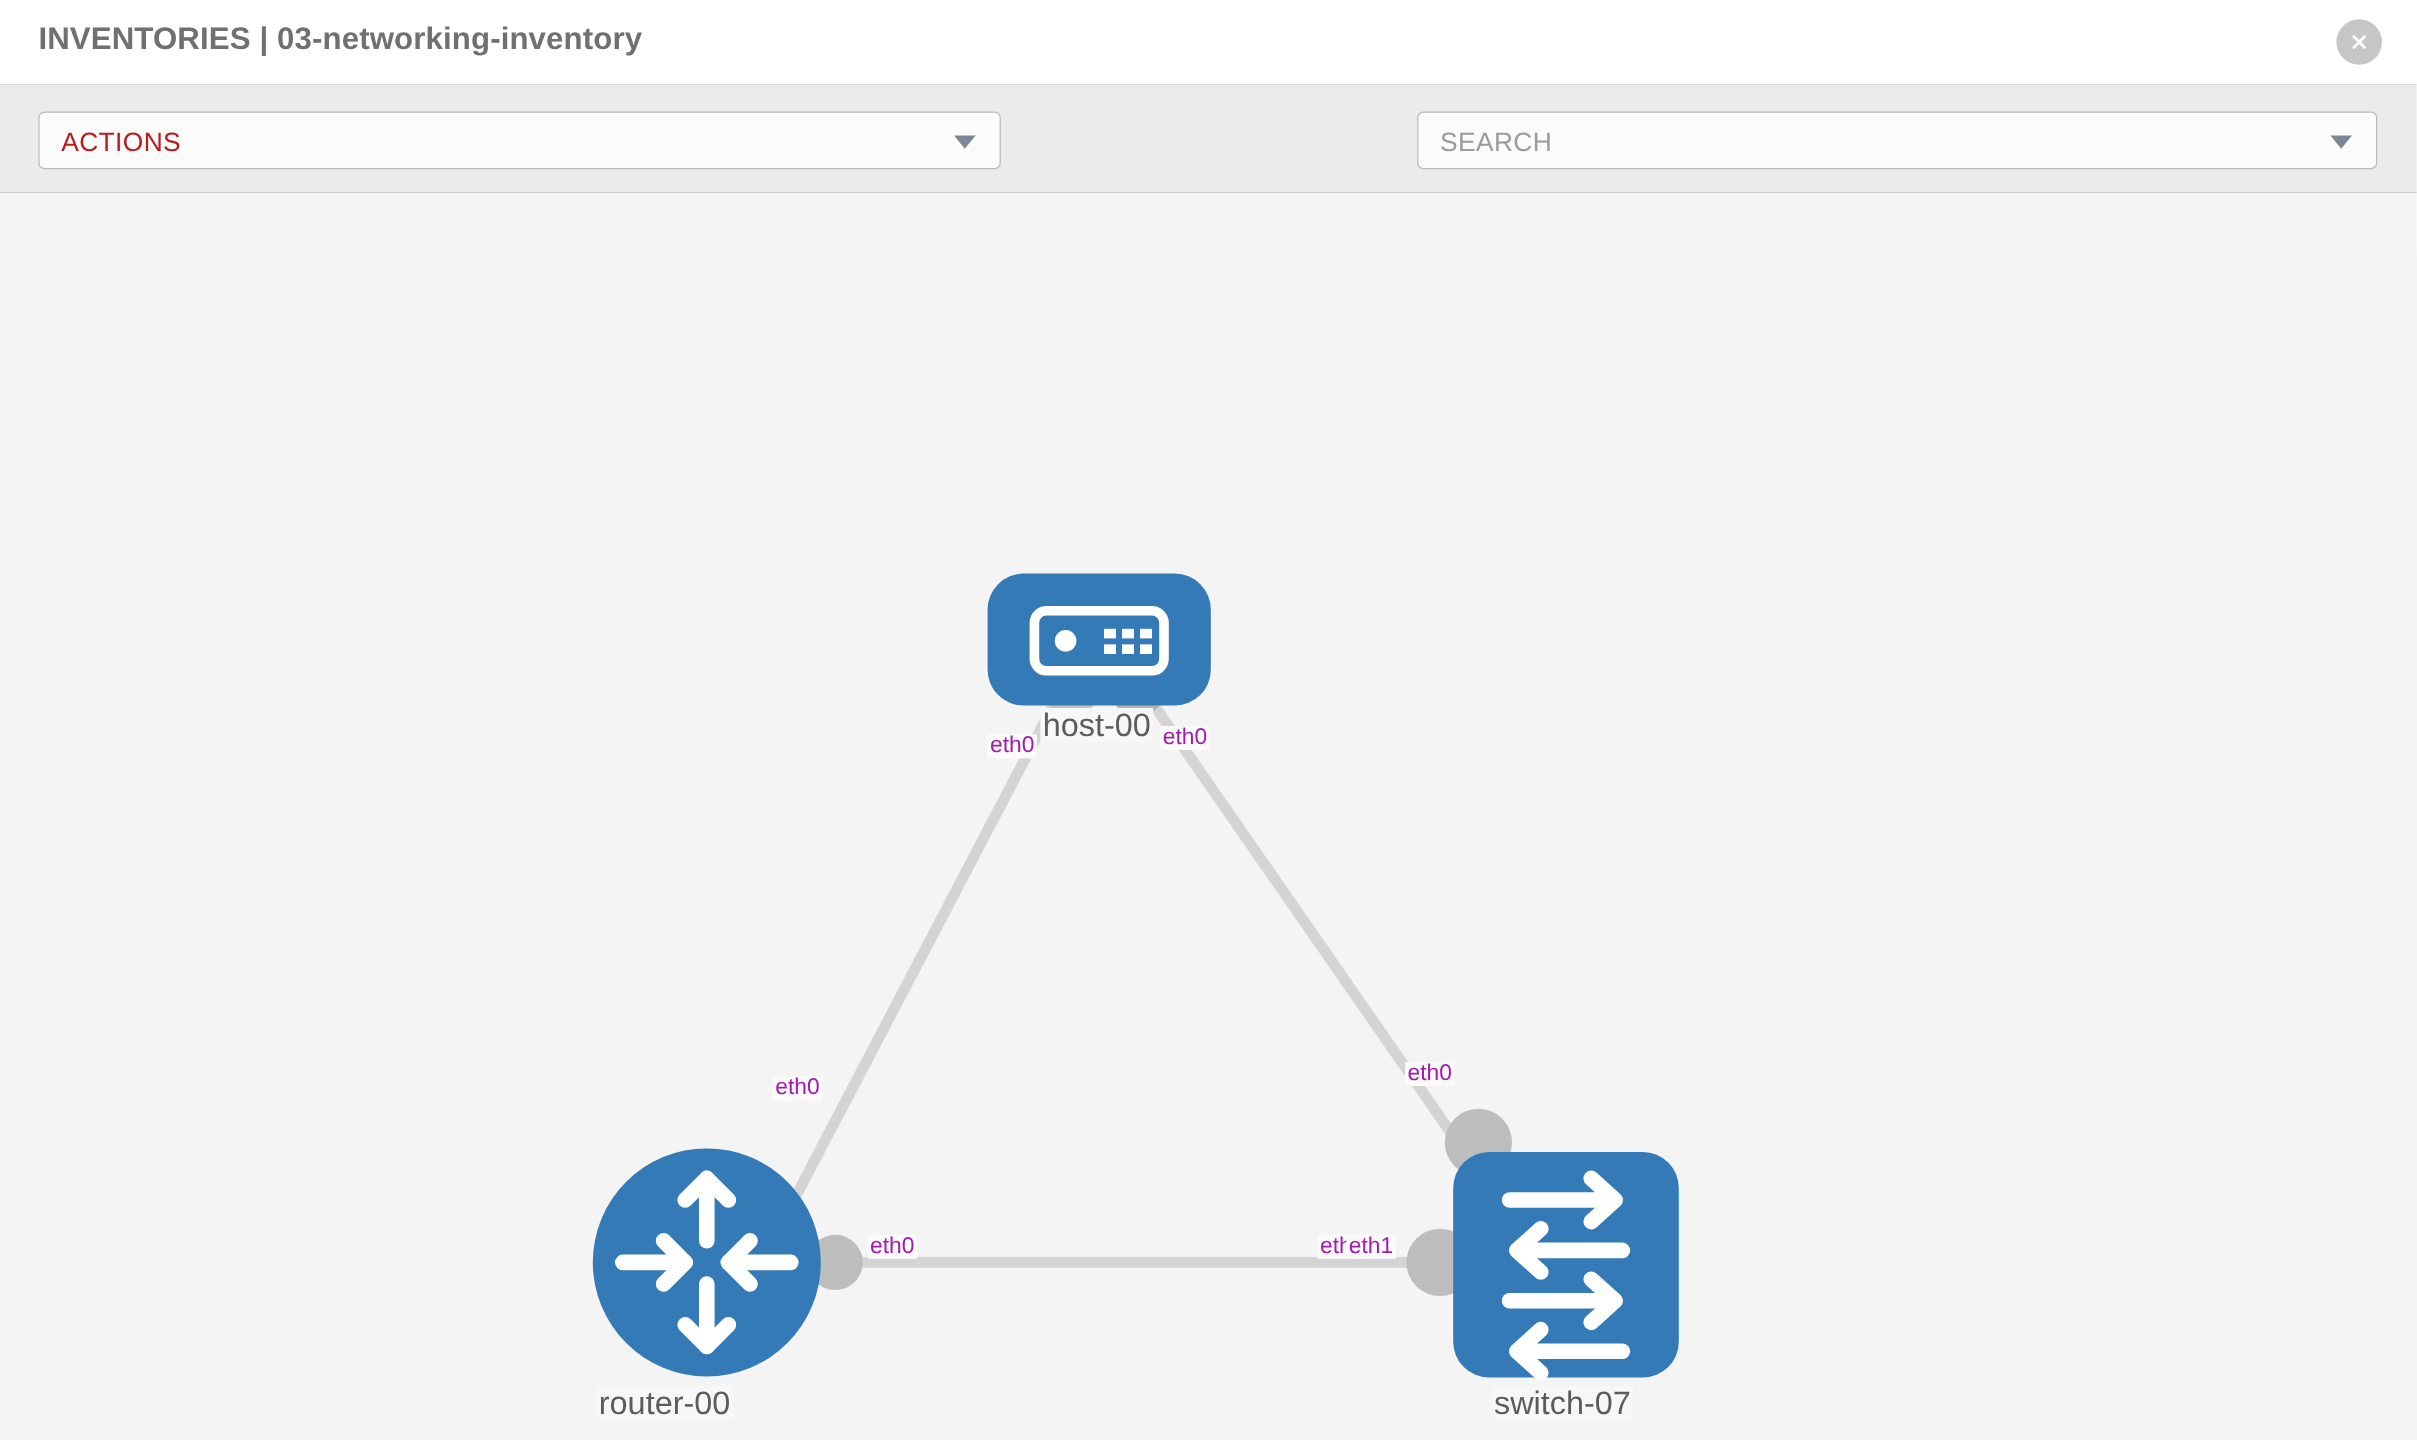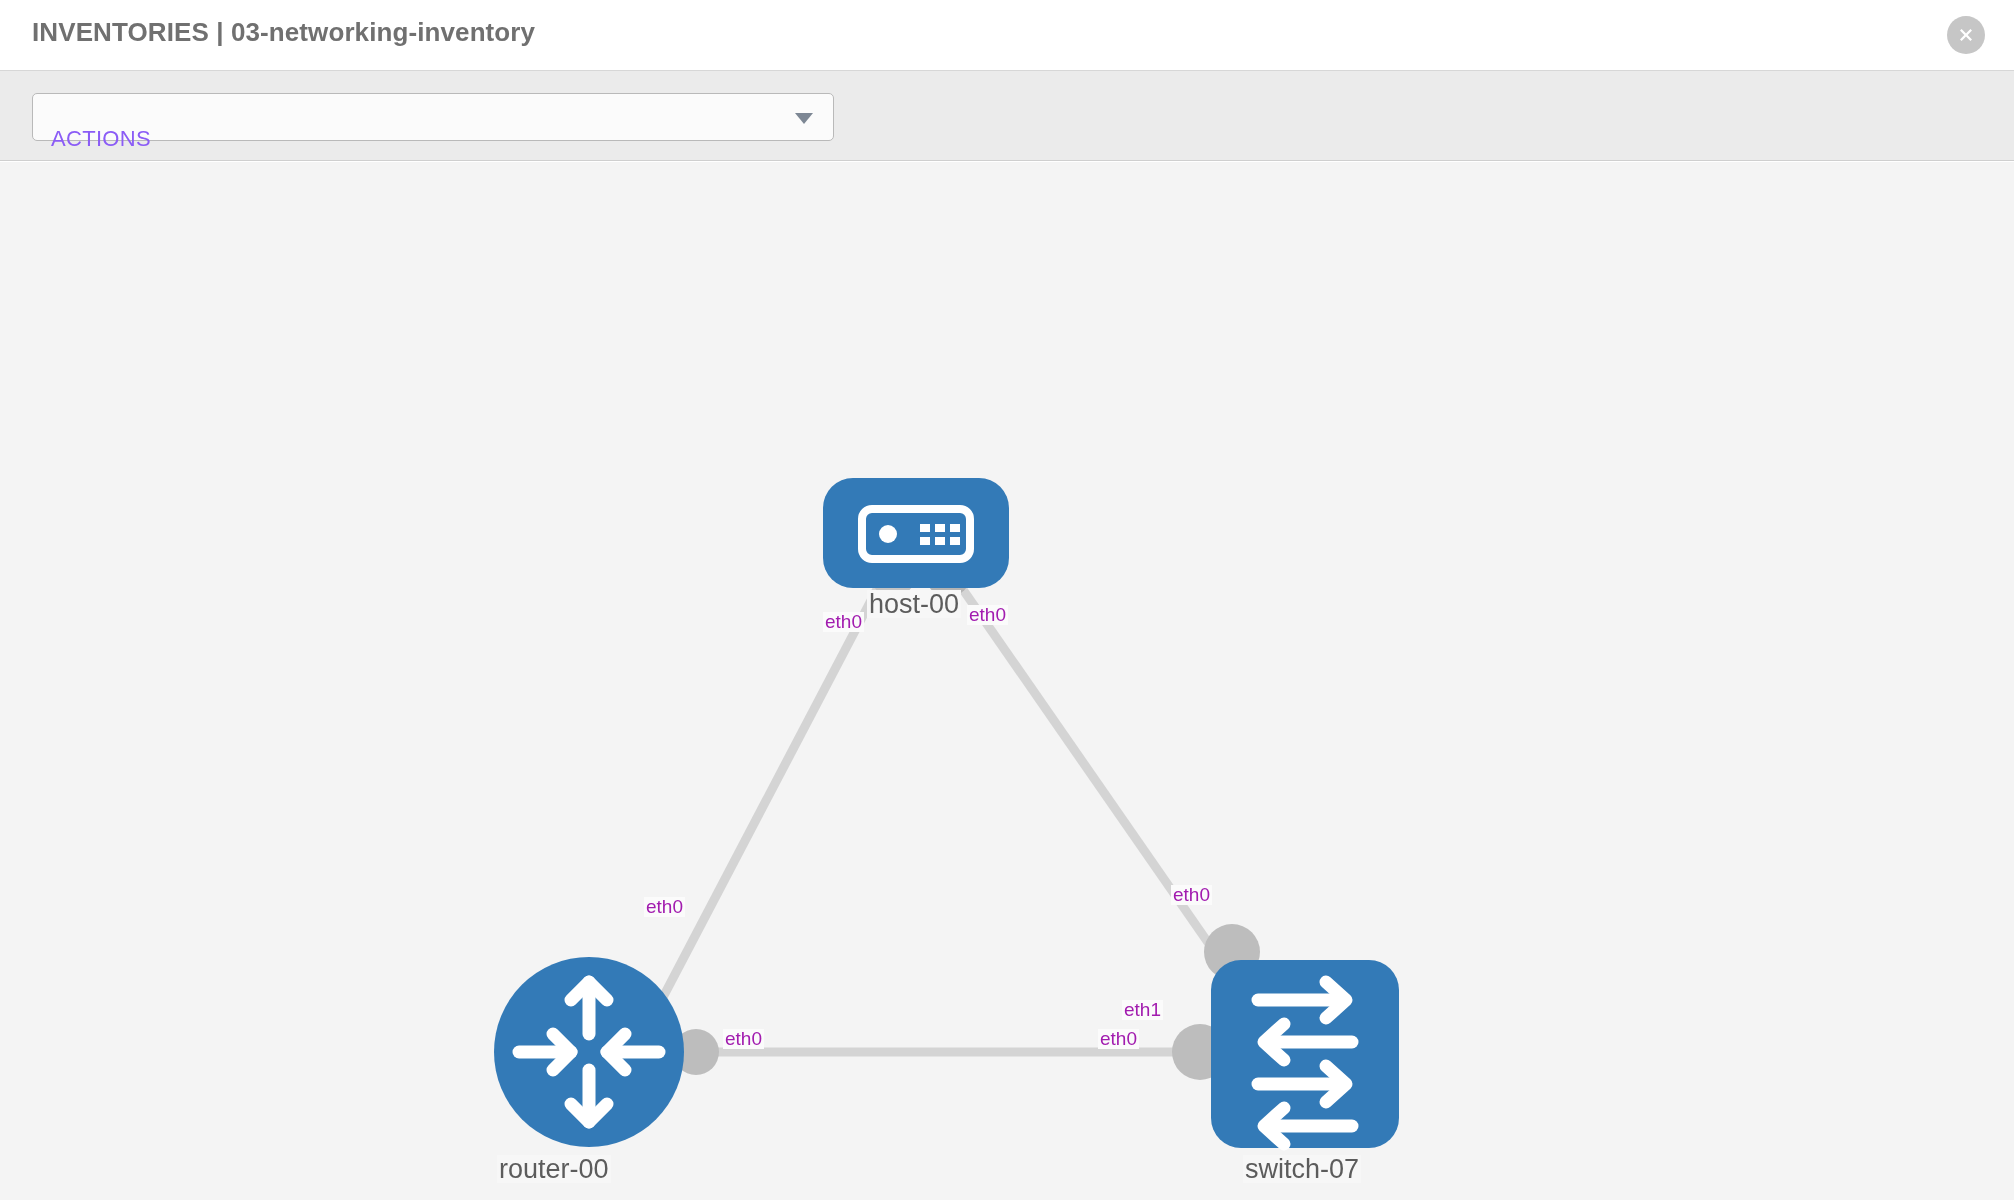--- a/index.html
+++ b/index.html
@@ -73,23 +73,22 @@
     background: #fbfbfb;
     border: 1px solid #b9b9b9;
     border-radius: 5px;
     cursor: pointer;
   }
   .actions-select .sel-label {
     position: absolute;
     left: 18px;
     top: 12px;
     font-size: 22px;
-    color: #8b5cf6;
+    color: #b91c1c;
     letter-spacing: 0.3px;
-    margin-top: 20px;
   }
   .caret {
     position: absolute;
     right: 20px;
     top: 19px;
     width: 0; height: 0;
     border-left: 9px solid transparent;
     border-right: 9px solid transparent;
     border-top: 11px solid #7d8794;
   }
@@ -196,20 +195,24 @@
       <svg width="34" height="34" viewBox="0 0 32 32" aria-hidden="true">
         <g fill="#7d8794">
           <path d="M11.5 5.5 a7 7 0 1 0 0 14 a7 7 0 0 0 0 -14 z m0 3.4 a3.6 3.6 0 1 1 0 7.2 a3.6 3.6 0 0 1 0 -7.2 z"></path>
           <rect x="16.4" y="10.8" width="12.6" height="3.4" rx="0.6"></rect>
           <rect x="22.0" y="13.6" width="3.2" height="4.4" rx="0.6"></rect>
           <rect x="26.4" y="13.6" width="3.0" height="6.4" rx="0.6"></rect>
         </g>
       </svg>
     </div>
 
+    <div class="search-box">
+      <span class="sel-label">SEARCH</span>
+      <span class="caret"></span>
+    </div>
   </div>
 
   <div class="canvas">
 
     <svg class="topology-svg" viewBox="0 0 2014 1038">
 
       <g>
         <line x1="888" y1="406" x2="650" y2="860" stroke="#d4d4d4" stroke-width="9"></line>
         <line x1="948" y1="406" x2="1225" y2="805" stroke="#d4d4d4" stroke-width="9"></line>
         <line x1="670" y1="890" x2="1215" y2="890" stroke="#d4d4d4" stroke-width="9"></line>
@@ -277,16 +280,16 @@
     <div class="node-label" style="left:867px;  top:428px;">host-00</div>
     <div class="node-label" style="left:497px;  top:993px;">router-00</div>
     <div class="node-label" style="left:1243px; top:993px;">switch-07</div>
 
     <div class="iface-label" style="left:823px;  top:450px;">eth0</div>
     <div class="iface-label" style="left:967px;  top:443px;">eth0</div>
     <div class="iface-label" style="left:644px;  top:735px;">eth0</div>
     <div class="iface-label" style="left:1171px; top:723px;">eth0</div>
     <div class="iface-label" style="left:723px;  top:867px;">eth0</div>
     <div class="iface-label" style="left:1098px; top:867px;">eth0</div>
-    <div class="iface-label" style="left:1122px; top:838px;">eth1</div>
+    <div class="iface-label" style="left:1122px; top:867px;">eth1</div>
 
   </div>
 </div>
 
 </body></html>

